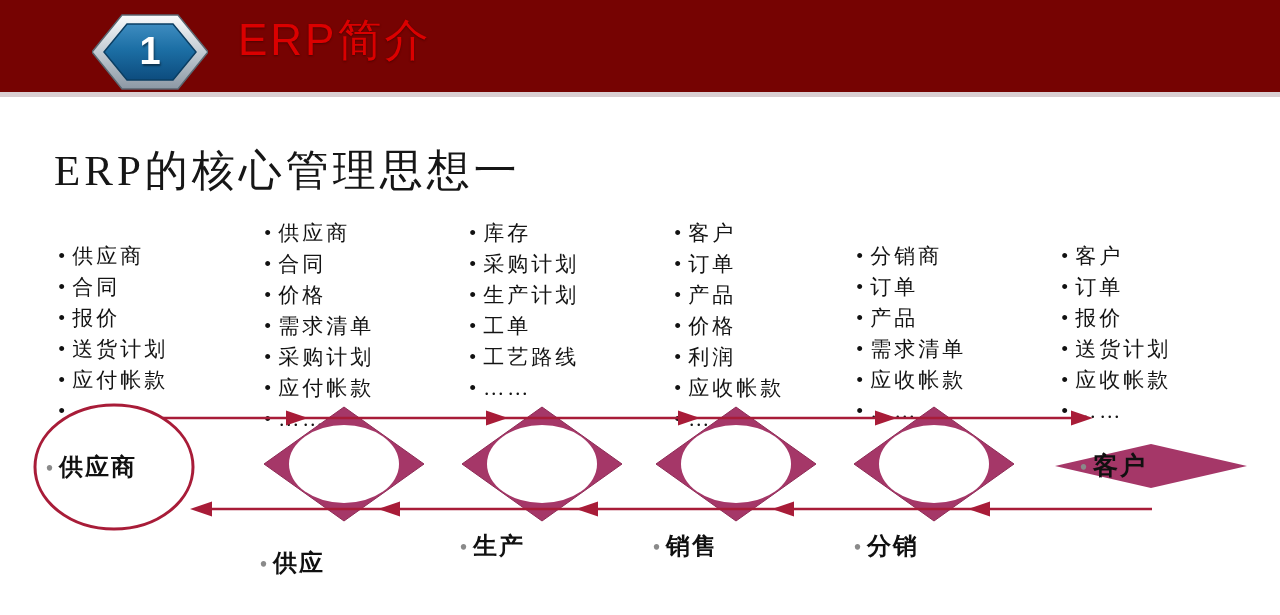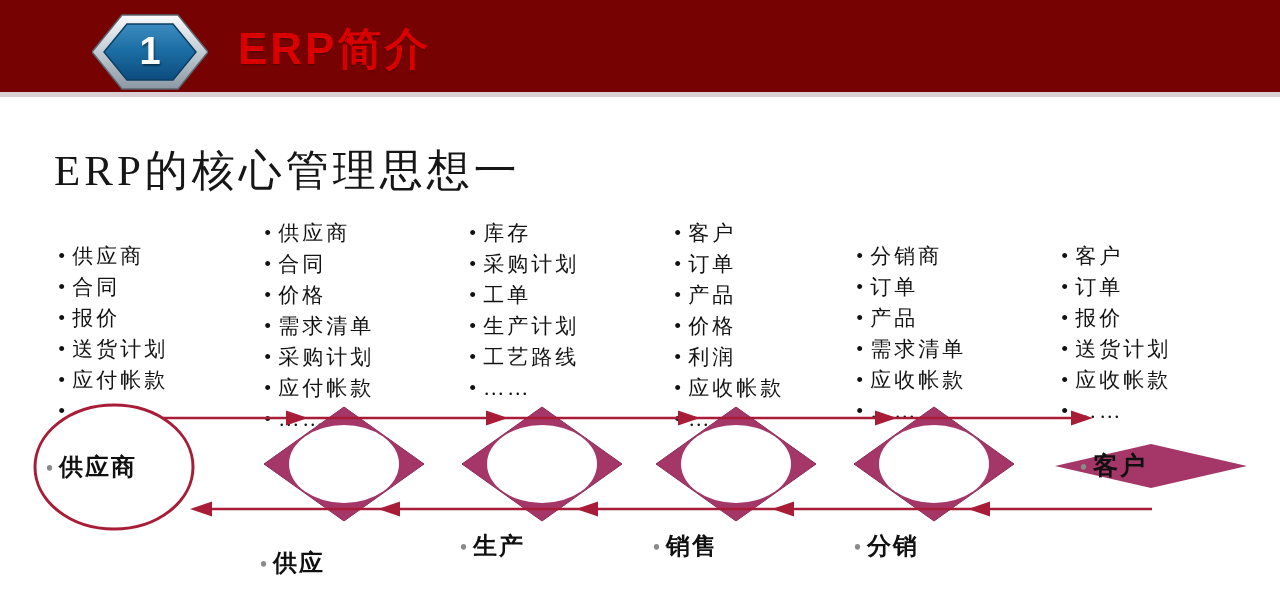--- a/index.html
+++ b/index.html
@@ -6,21 +6,21 @@
   .slide{position:relative;width:1280px;height:615px;background:#ffffff;overflow:hidden;
          font-family:"Liberation Serif","DejaVu Serif",serif;}
   
   .header{position:absolute;left:0;top:0;width:1280px;height:92px;background:#760302;
           border-bottom:5px solid #D9CFD2;}
   .badge{position:absolute;left:92px;top:13px;width:116px;height:78px;}
   .badge svg{position:absolute;left:0;top:0;}
   .badge-num{position:absolute;left:0;top:0;width:116px;height:78px;line-height:76px;
              text-align:center;color:#ffffff;font-family:"Liberation Sans","DejaVu Sans",sans-serif;
              font-weight:bold;font-size:38px;text-shadow:1px 2px 2px rgba(0,0,0,.45);}
-  .slide-title{position:absolute;left:238px;top:20px;font-size:44px;font-weight:bold;
+  .slide-title{position:absolute;left:238px;top:11px;font-size:44px;font-weight:normal;
                color:#DB0000;letter-spacing:3px;
                font-family:"Liberation Sans","DejaVu Sans",sans-serif;
                text-shadow:0 1px 2px rgba(0,0,0,.35);}
   
   .heading{position:absolute;left:54px;top:106px;font-size:43px;color:#161616;
            letter-spacing:4px;font-weight:500;margin-top:36px;}
   
   .col{position:absolute;width:215px;font-size:21px;color:#141414;letter-spacing:3px;
        line-height:31px;}
   .li{white-space:nowrap;}
@@ -93,22 +93,22 @@
     <div class="li">价格</div>
     <div class="li">需求清单</div>
     <div class="li">采购计划</div>
     <div class="li">应付帐款</div>
     <div class="li">……</div>
   </div>
 
   <div class="col c2">
     <div class="li">库存</div>
     <div class="li">采购计划</div>
+    <div class="li">生产计划</div>
     <div class="li">工单</div>
-    <div class="li">生产计划</div>
     <div class="li">工艺路线</div>
     <div class="li">……</div>
   </div>
 
   <div class="col c3">
     <div class="li">客户</div>
     <div class="li">订单</div>
     <div class="li">产品</div>
     <div class="li">价格</div>
     <div class="li">利润</div>

